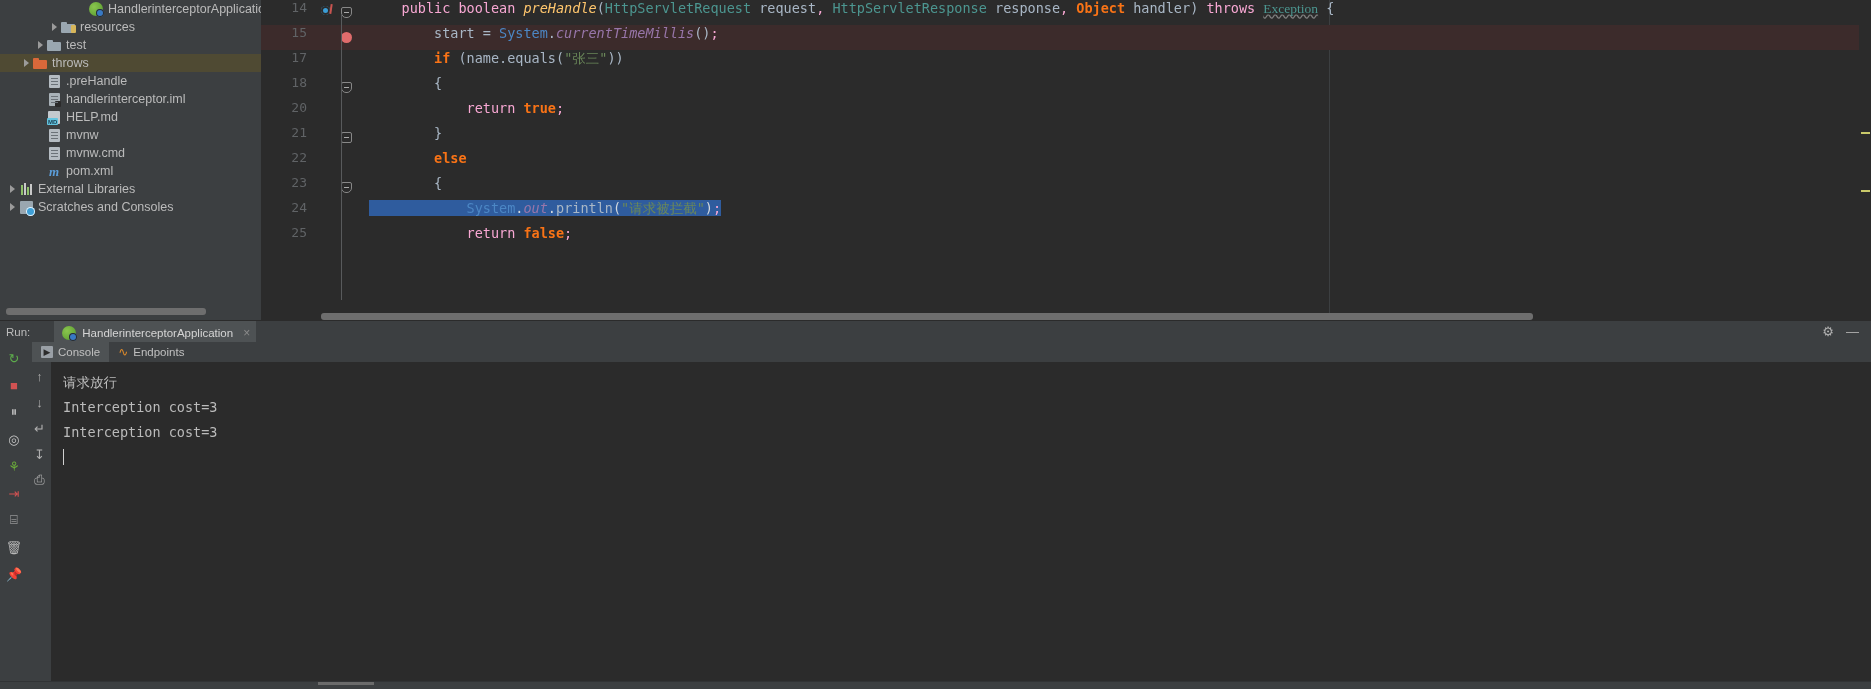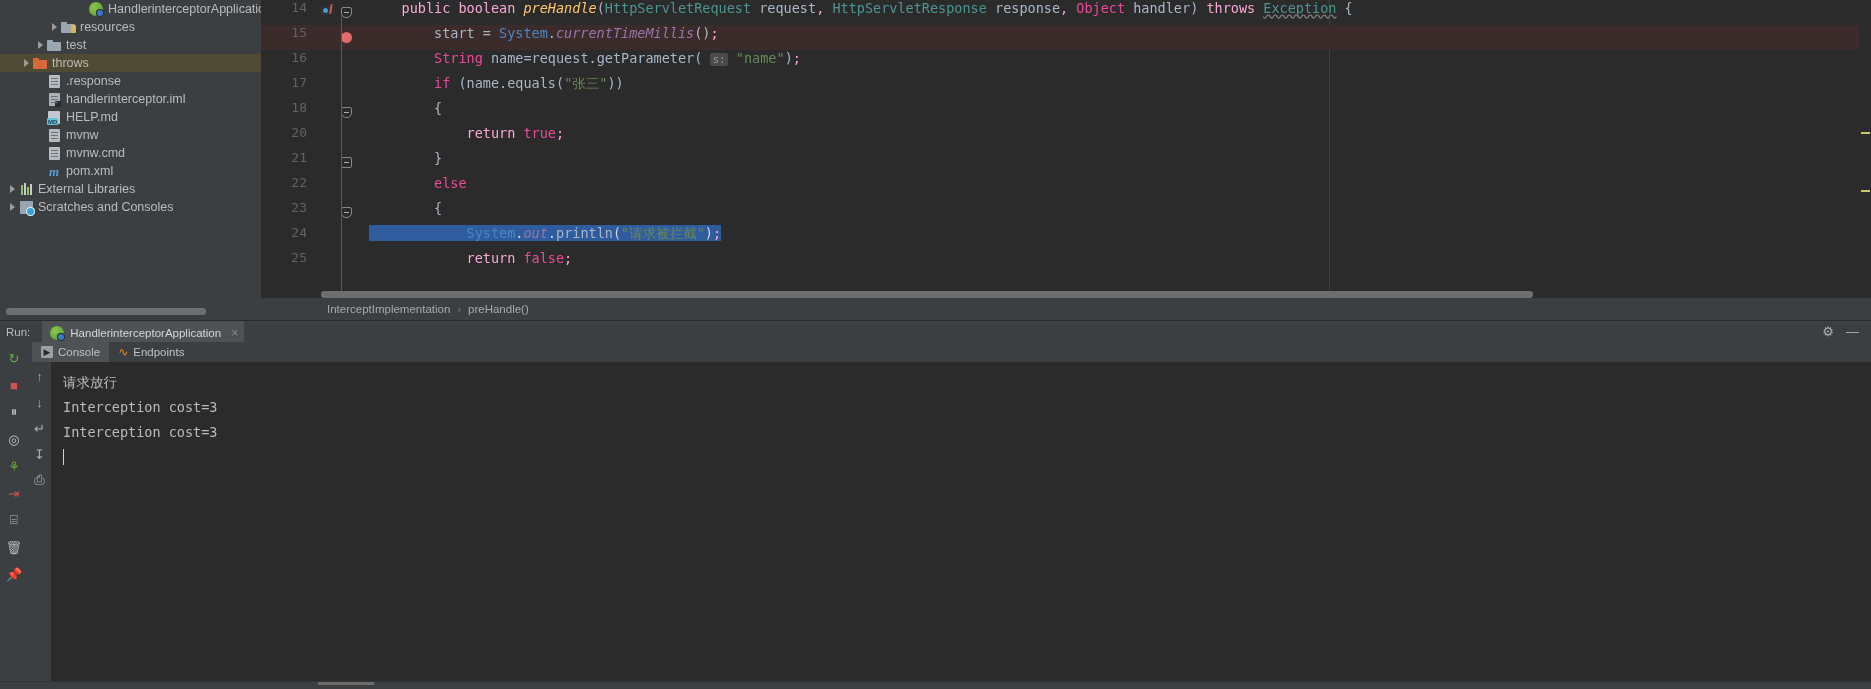--- a/index.html
+++ b/index.html
@@ -235,28 +235,28 @@
     border-radius: 2px 2px 5px 5px;
   }
   .fold-line {
     position: absolute;
     left: 31px; top: 0; bottom: 0;
     width: 1px; background: #595b5d;
   }
 
   
   .kw  { color: #f9a8d4; }
-  .kw2 { color: #ec4899; }
+  .kw2 { color: #f97316; font-weight: bold; }
   .typ { color: #4c9690; }
   .fn  { color: #ffc66d; font-style: italic; }
   .str { color: #6a8759; }
   .fld { color: #9876aa; font-style: italic; }
   .cls { color: #4c87c5; }
   .pl  { color: #a9b7c6; }
-  .err { text-decoration: underline wavy #808080; text-decoration-skip-ink: none; }
+  .err { text-decoration: underline wavy #808080; text-decoration-skip-ink: none; font-family: Liberation Serif, serif; }
   .hint {
     background: #4a4a4a; color: #9a9a9a;
     font-size: 11px; padding: 0 2px; border-radius: 2px;
   }
   .sel { background: #2f5c9e; color: #d2d8de; }
 
   
   .margin-guide {
     position: absolute; top: 0; bottom: 0;
     left: 1068px; width: 1px; background: #3c3f41;
@@ -303,21 +303,21 @@
     height: 22px;
     display: flex;
     align-items: stretch;
     background: #3c3f41;
     border-top: 1px solid #2b2b2b;
     position: relative;
   }
   .run-label {
     font-size: 11.5px; color: #bbbbbb;
     display: flex; align-items: center;
-    padding: 0 12px 0 6px;
+    padding: 0 24px 0 6px;
     text-align: center;
   }
   .run-tab {
     display: flex; align-items: center; gap: 6px;
     background: #4e5254;
     border-top: 2px solid #4e5254;
     padding: 0 6px 0 8px;
     font-size: 11.5px; color: #d5d5d5;
   }
   .run-tab .close { color: #8b8b8b; font-size: 12px; padding-left: 4px; }
@@ -469,21 +469,21 @@
               </span>
             </span>
             <span class="tree-label">throws</span>
           </div>
           <div class="tree-row">
             <span style="display:inline-block;width:34px;flex:0 0 34px"></span>
             <span class="tree-arrow empty"></span>
             <span class="tree-icon">
               <span class="ic-file"></span>
             </span>
-            <span class="tree-label">.response</span>
+            <span class="tree-label">.preHandle</span>
           </div>
           <div class="tree-row">
             <span style="display:inline-block;width:34px;flex:0 0 34px"></span>
             <span class="tree-arrow empty"></span>
             <span class="tree-icon">
               <span class="ic-file iml"></span>
             </span>
             <span class="tree-label">handlerinterceptor.iml</span>
           </div>
           <div class="tree-row">
@@ -548,41 +548,35 @@
     </div>
 
     <div class="v-divider"></div>
 
     <div class="editor-pane">
       <div class="editor-scroll">
         <div class="margin-guide"></div>
         <div class="code-rows" id="code-rows">
             <div class="code-row"><span class="gutter-num">14</span><span class="gutter-marks"><span class="run-mark"></span><span class="fold collapse-arrow"></span></span><span class="code-text">    <span class="kw">public</span> <span class="kw">boolean</span> <span class="fn">preHandle</span>(<span class="typ">HttpServletRequest</span> <span class="pl">request</span><span class="kw">,</span> <span class="typ">HttpServletResponse</span> <span class="pl">response</span><span class="kw">,</span> <span class="kw2">Object</span> <span class="pl">handler</span>) <span class="kw">throws</span> <span class="typ err">Exception</span> {</span></div>
             <div class="code-row bp"><span class="gutter-num">15</span><span class="gutter-marks"><span class="breakpoint"></span></span><span class="code-text">        <span class="pl">start</span> = <span class="cls">System</span>.<span class="fld">currentTimeMillis</span>()<span class="kw">;</span></span></div>
-            <div class="code-row"><span class="gutter-num">16</span><span class="gutter-marks"></span><span class="code-text">        <span class="kw2">String</span> <span class="pl">name</span>=<span class="pl">request</span>.<span class="pl">getParameter</span>( <span class="hint">s:</span> <span class="str">"name"</span>)<span class="kw">;</span></span></div>
             <div class="code-row"><span class="gutter-num">17</span><span class="gutter-marks"></span><span class="code-text">        <span class="kw2">if</span> (<span class="pl">name</span>.<span class="pl">equals</span>(<span class="str">"张三"</span>))</span></div>
             <div class="code-row"><span class="gutter-num">18</span><span class="gutter-marks"><span class="fold collapse-arrow"></span></span><span class="code-text">        {</span></div>
             <div class="code-row"><span class="gutter-num">20</span><span class="gutter-marks"></span><span class="code-text">            <span class="kw">return</span> <span class="kw2">true</span><span class="kw">;</span></span></div>
             <div class="code-row"><span class="gutter-num">21</span><span class="gutter-marks"><span class="fold"></span></span><span class="code-text">        }</span></div>
             <div class="code-row"><span class="gutter-num">22</span><span class="gutter-marks"></span><span class="code-text">        <span class="kw2">else</span></span></div>
             <div class="code-row"><span class="gutter-num">23</span><span class="gutter-marks"><span class="fold collapse-arrow"></span></span><span class="code-text">        {</span></div>
             <div class="code-row"><span class="gutter-num">24</span><span class="gutter-marks"></span><span class="code-text"><span class="sel">            <span class="cls">System</span>.<span class="fld">out</span>.<span class="pl">println</span>(<span class="str">"请求被拦截"</span>)<span class="kw">;</span></span></span></div>
             <div class="code-row"><span class="gutter-num">25</span><span class="gutter-marks"></span><span class="code-text">            <span class="kw">return</span> <span class="kw2">false</span><span class="kw">;</span></span></div>
             <div class="fold-line" style="position: absolute; left: 80px; top: 14px; height: 286px; width: 1px; background: rgb(88, 90, 92);"></div>
           </div>
         <div class="editor-hscroll"></div>
         <div class="stripe">
           <div class="m" style="top:132px"></div>
           <div class="m" style="top:190px"></div>
         </div>
-      </div>
-      <div class="breadcrumb">
-        <span>InterceptImplementation</span>
-        <span class="sep">›</span>
-        <span>preHandle()</span>
       </div>
     </div>
   </div>
 
   <div class="bottom-area">
 
     <div class="run-tabbar">
       <div class="run-label">Run:</div>
       <div class="run-tab">
         <span class="ic-springboot"></span>

